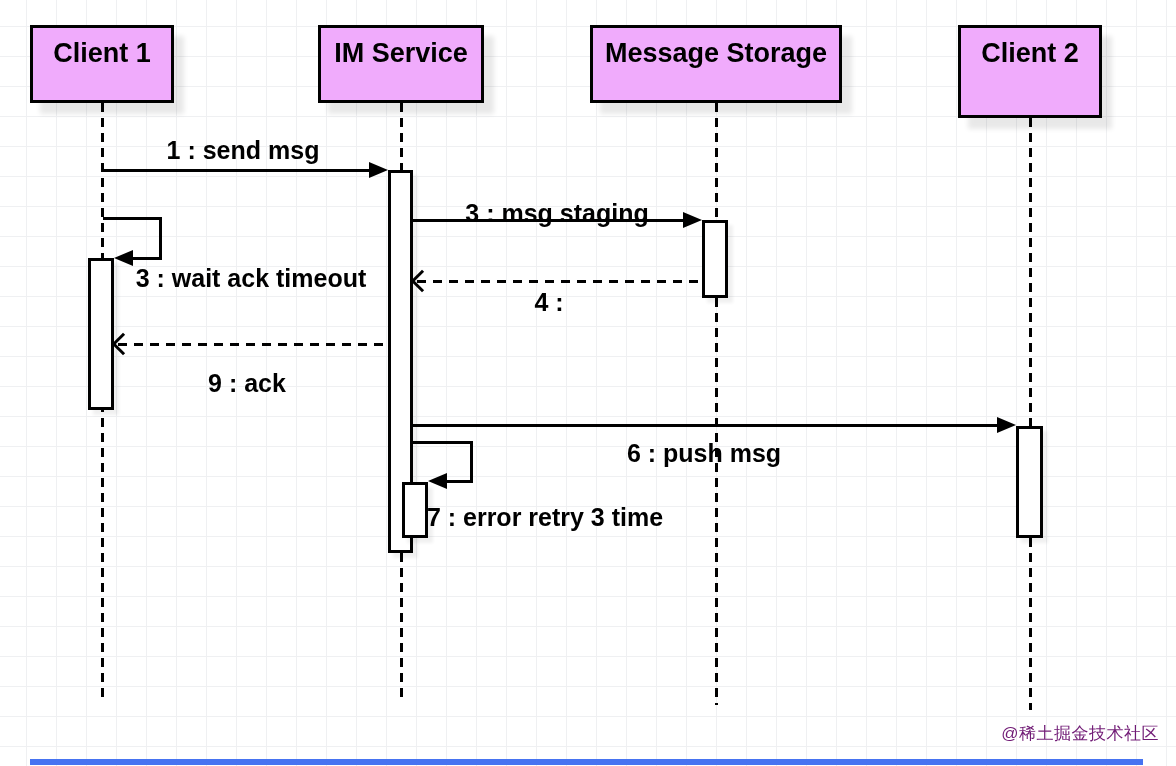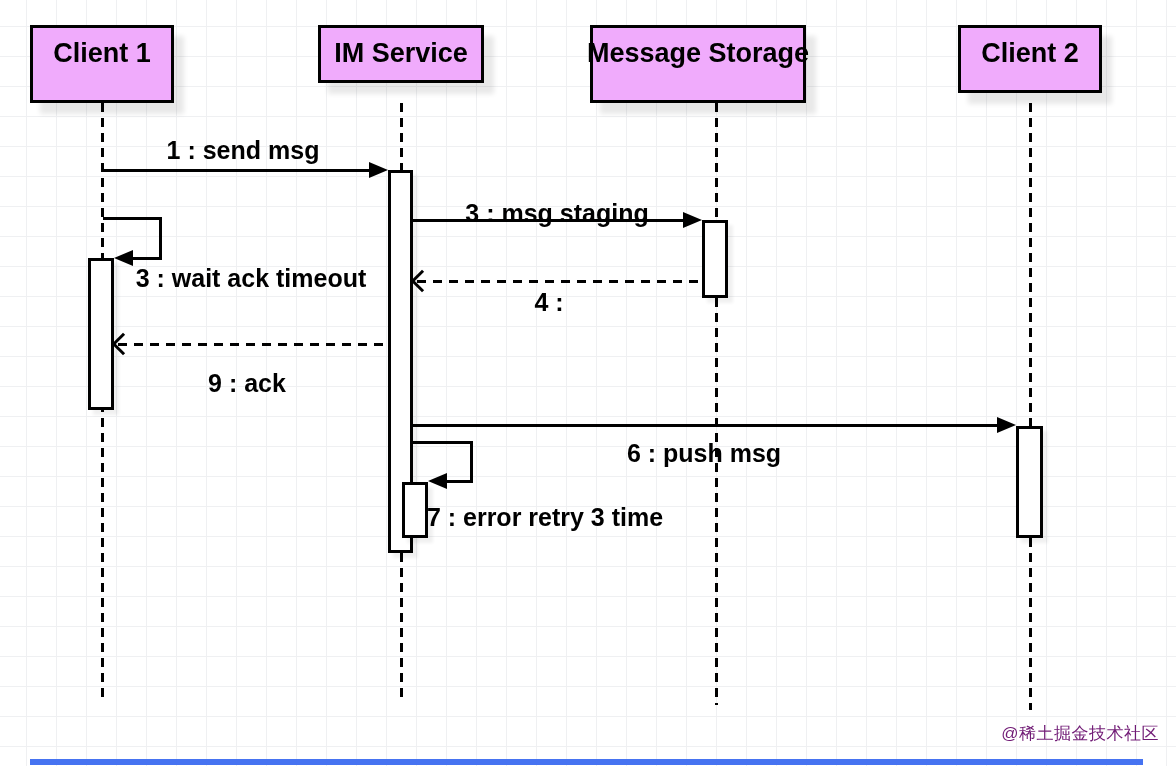--- a/index.html
+++ b/index.html
@@ -109,25 +109,25 @@
       <div class="tri-right" style="left: 997px; top: 417px;"></div>
       <div class="msg-label" style="left: 704px; top: 453px;">6 : push msg</div>
       <div class="hline" style="left: 413px; top: 440.5px; width: 60px;"></div>
       <div class="vline" style="left: 470px; top: 440.5px; height: 40.5px;"></div>
       <div class="hline" style="left: 445px; top: 479.5px; width: 28px;"></div>
       <div class="tri-left" style="left: 428px; top: 473px;"></div>
       <div class="msg-label" style="left: 545px; top: 517px;">7 : error retry 3 time</div>
       <div class="actor-box" style="left: 30px; top: 25px; width: 144px; height: 78px;">
         <span class="actor-label">Client 1</span>
       </div>
-      <div class="actor-box" style="left: 318px; top: 25px; width: 166px; height: 58px;">
+      <div class="actor-box" style="left: 318px; top: 25px; width: 166px; height: 78px;">
         <span class="actor-label">IM Service</span>
       </div>
-      <div class="actor-box" style="left: 590px; top: 25px; width: 216px; height: 78px;">
+      <div class="actor-box" style="left: 590px; top: 25px; width: 252px; height: 78px;">
         <span class="actor-label">Message Storage</span>
       </div>
-      <div class="actor-box" style="left: 958px; top: 25px; width: 144px; height: 68px;">
+      <div class="actor-box" style="left: 958px; top: 25px; width: 144px; height: 93px;">
         <span class="actor-label">Client 2</span>
       </div>
     </div>
   <div class="watermark">@稀土掘金技术社区</div>
   <div class="bottom-bar"></div>
 </div>
 
 </body></html>

